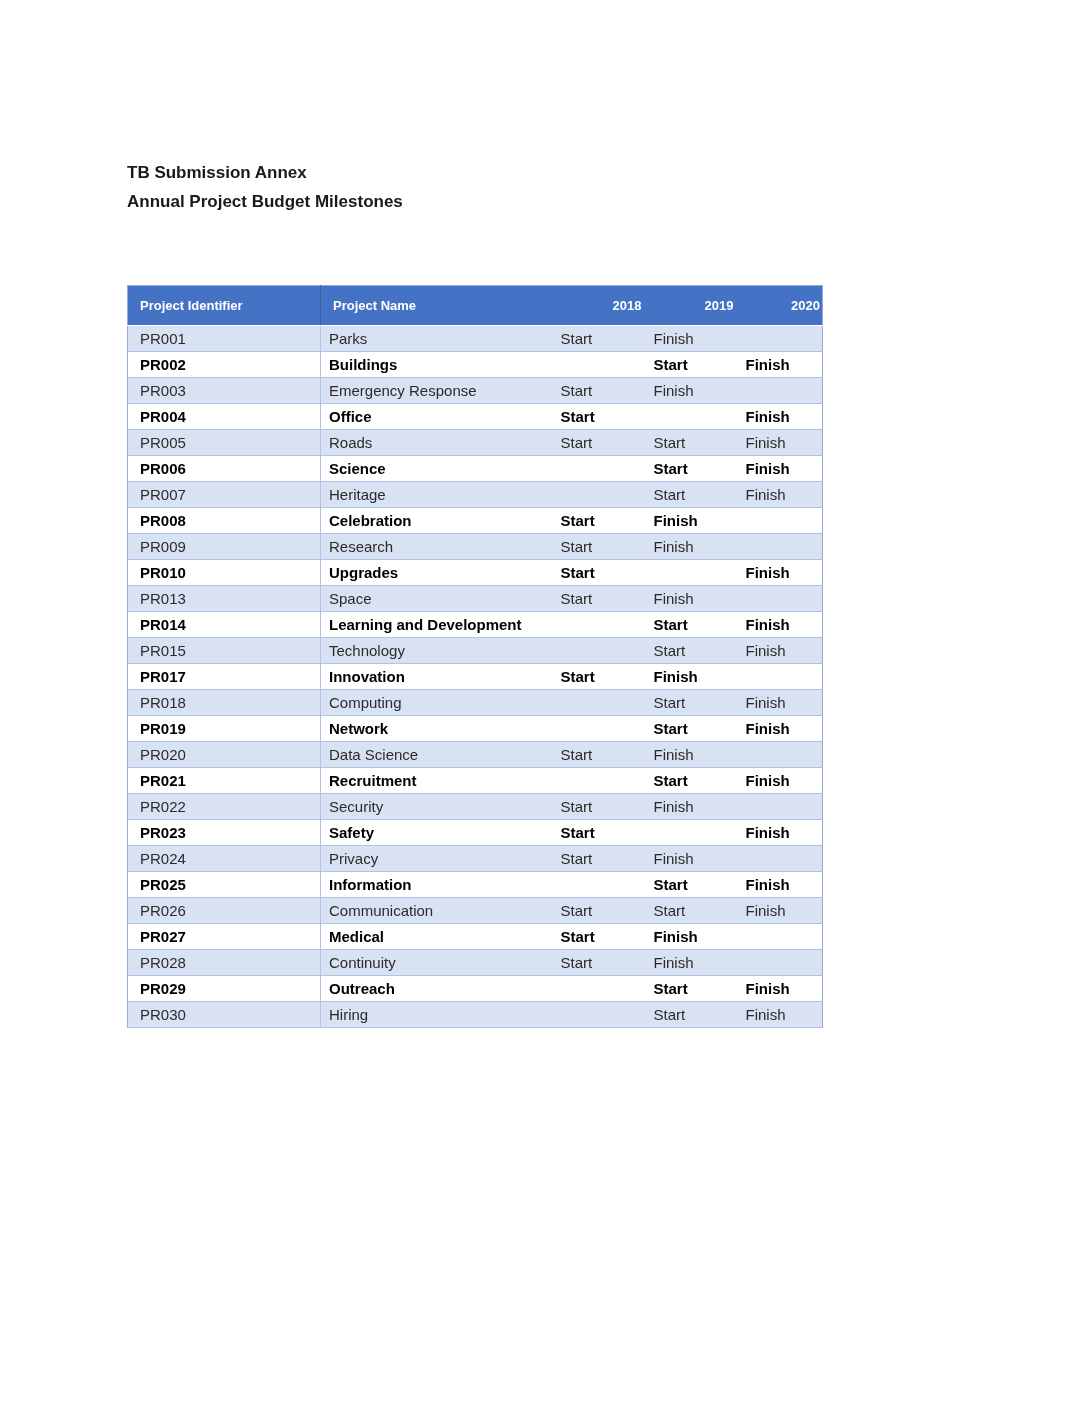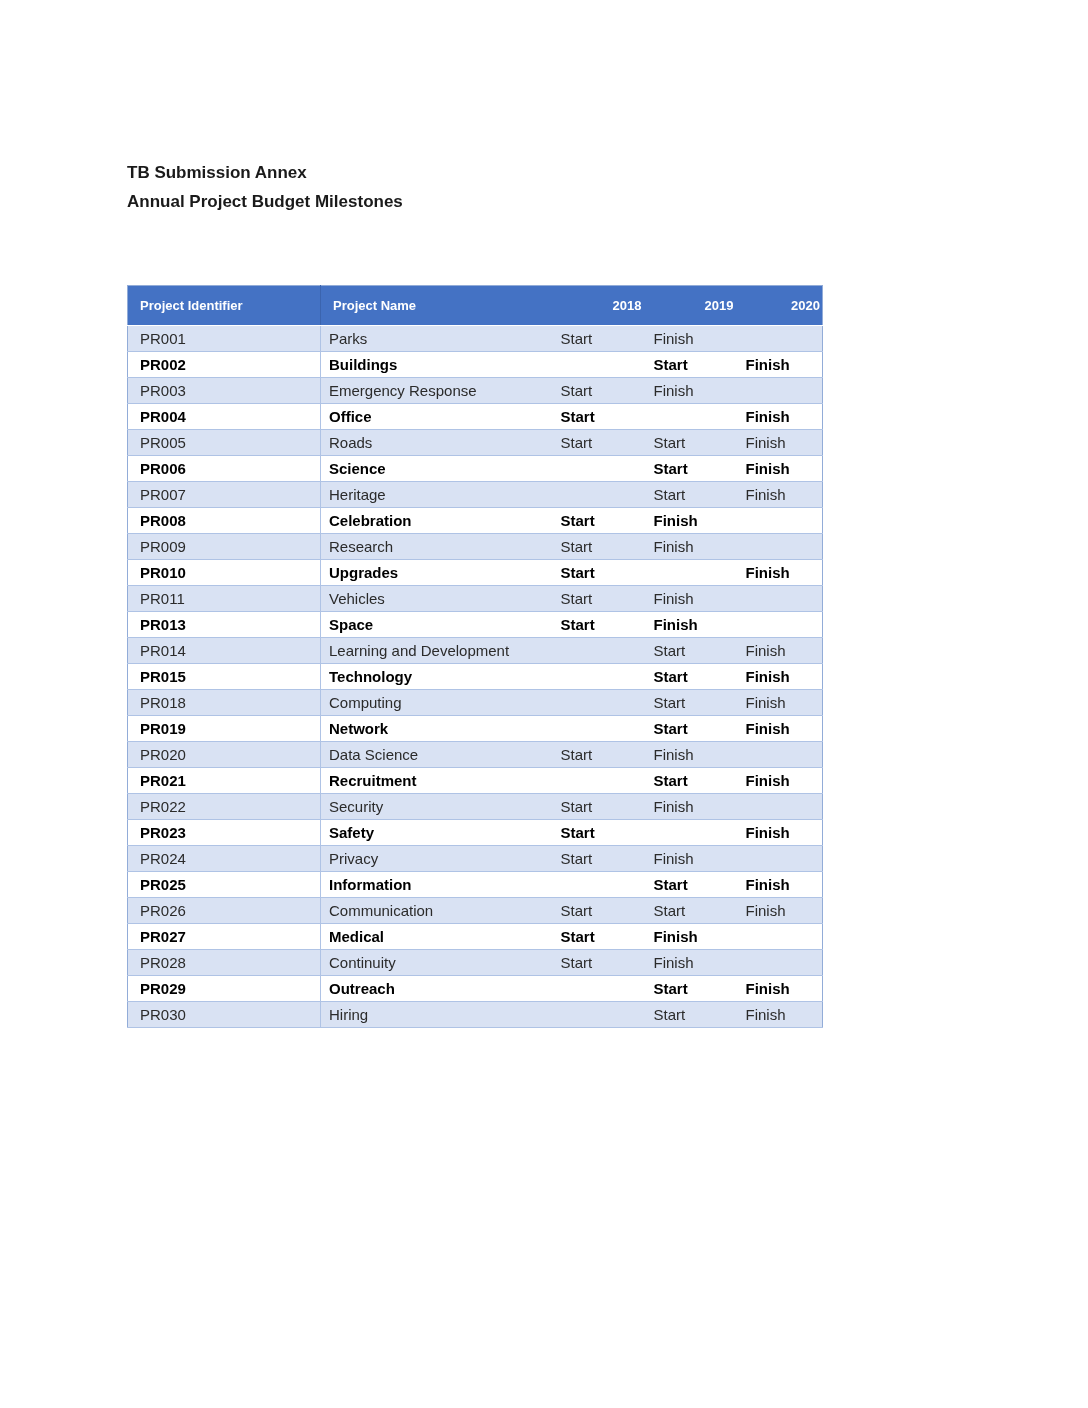--- a/index.html
+++ b/index.html
@@ -178,27 +178,20 @@
     <td class="col-year"></td>
   </tr>
         <tr>
     <td class="col-id">PR010</td>
     <td class="col-name">Upgrades</td>
     <td class="col-year">Start</td>
     <td class="col-year"></td>
     <td class="col-year">Finish</td>
   </tr>
         <tr>
-    <td class="col-id">PR011</td>
-    <td class="col-name">Vehicles</td>
-    <td class="col-year">Start</td>
-    <td class="col-year">Finish</td>
-    <td class="col-year"></td>
-  </tr>
-        <tr>
     <td class="col-id">PR013</td>
     <td class="col-name">Space</td>
     <td class="col-year">Start</td>
     <td class="col-year">Finish</td>
     <td class="col-year"></td>
   </tr>
         <tr>
     <td class="col-id">PR014</td>
     <td class="col-name">Learning and Development</td>
     <td class="col-year"></td>
@@ -206,20 +199,27 @@
     <td class="col-year">Finish</td>
   </tr>
         <tr>
     <td class="col-id">PR015</td>
     <td class="col-name">Technology</td>
     <td class="col-year"></td>
     <td class="col-year">Start</td>
     <td class="col-year">Finish</td>
   </tr>
         <tr>
+    <td class="col-id">PR017</td>
+    <td class="col-name">Innovation</td>
+    <td class="col-year">Start</td>
+    <td class="col-year">Finish</td>
+    <td class="col-year"></td>
+  </tr>
+        <tr>
     <td class="col-id">PR018</td>
     <td class="col-name">Computing</td>
     <td class="col-year"></td>
     <td class="col-year">Start</td>
     <td class="col-year">Finish</td>
   </tr>
         <tr>
     <td class="col-id">PR019</td>
     <td class="col-name">Network</td>
     <td class="col-year"></td>

